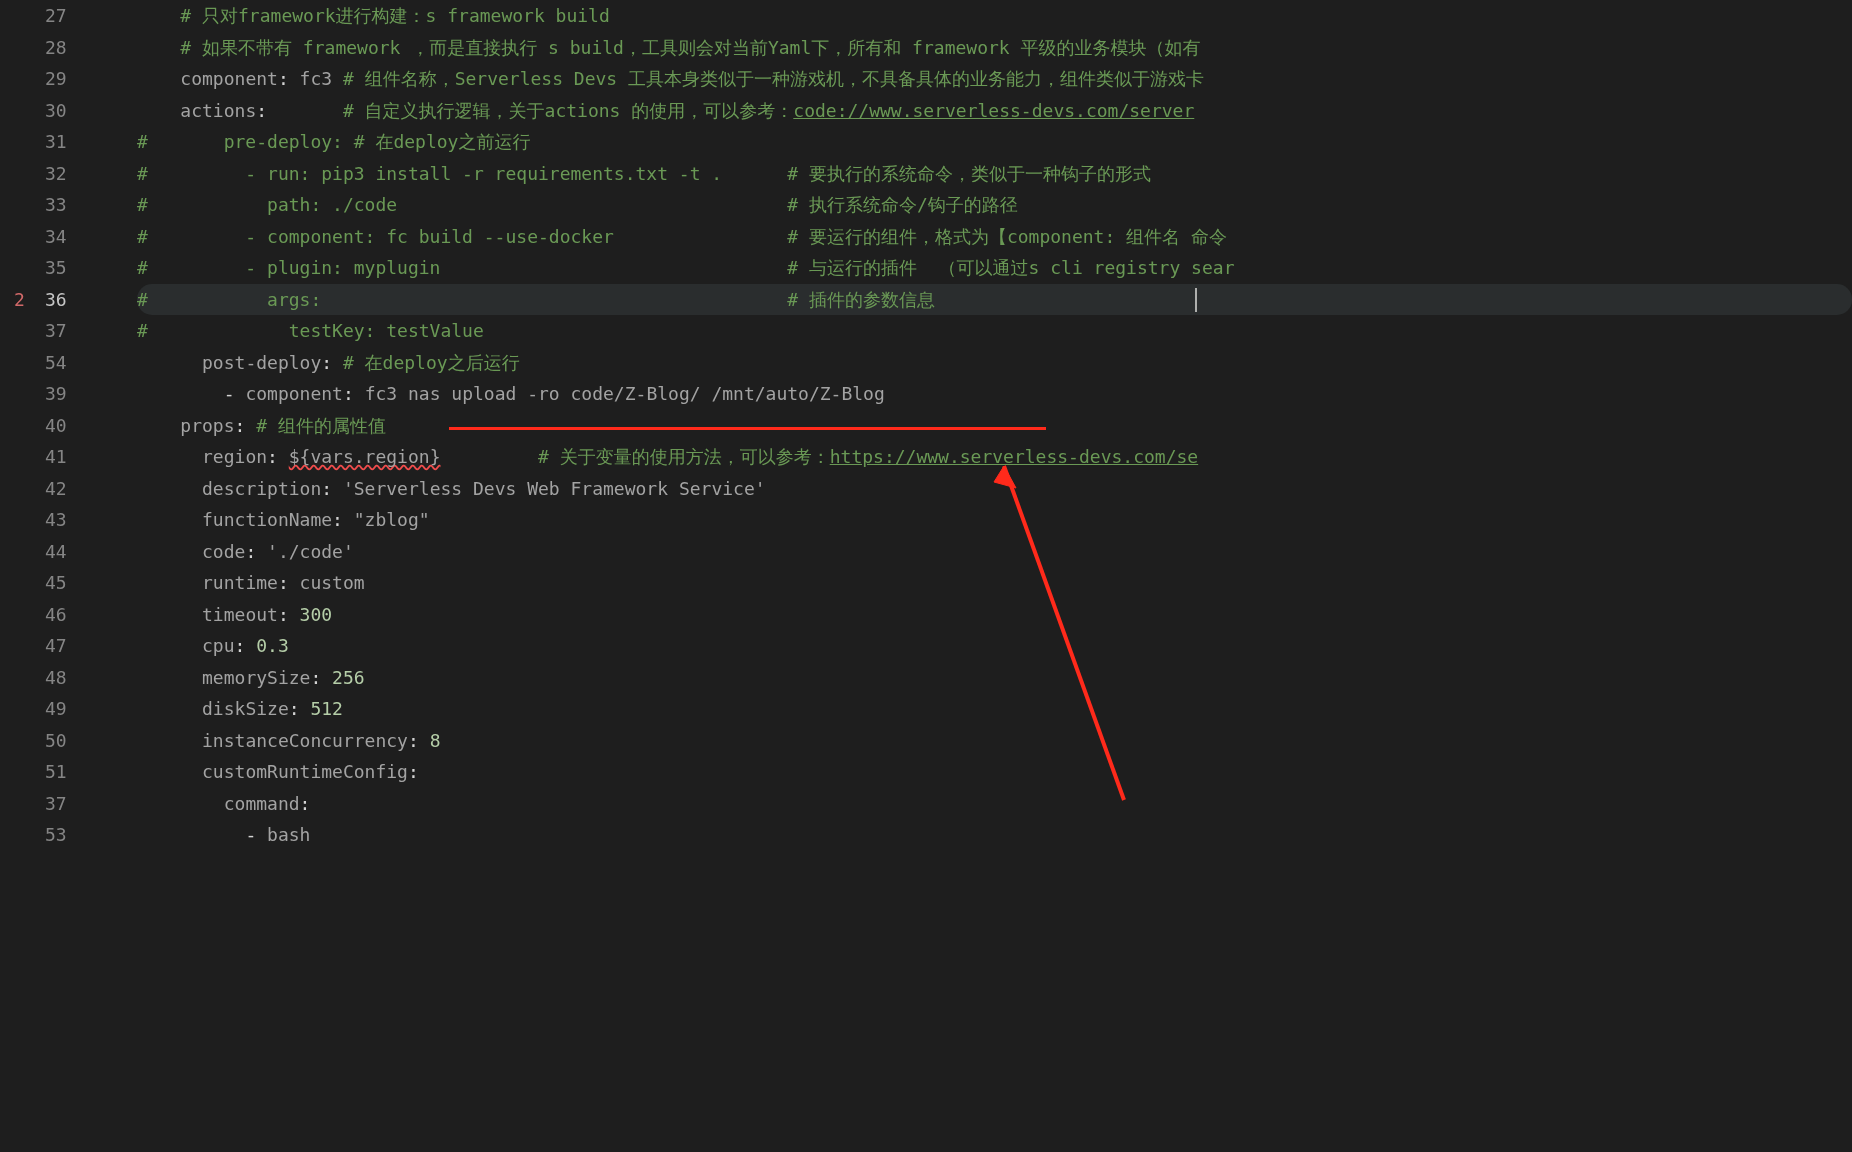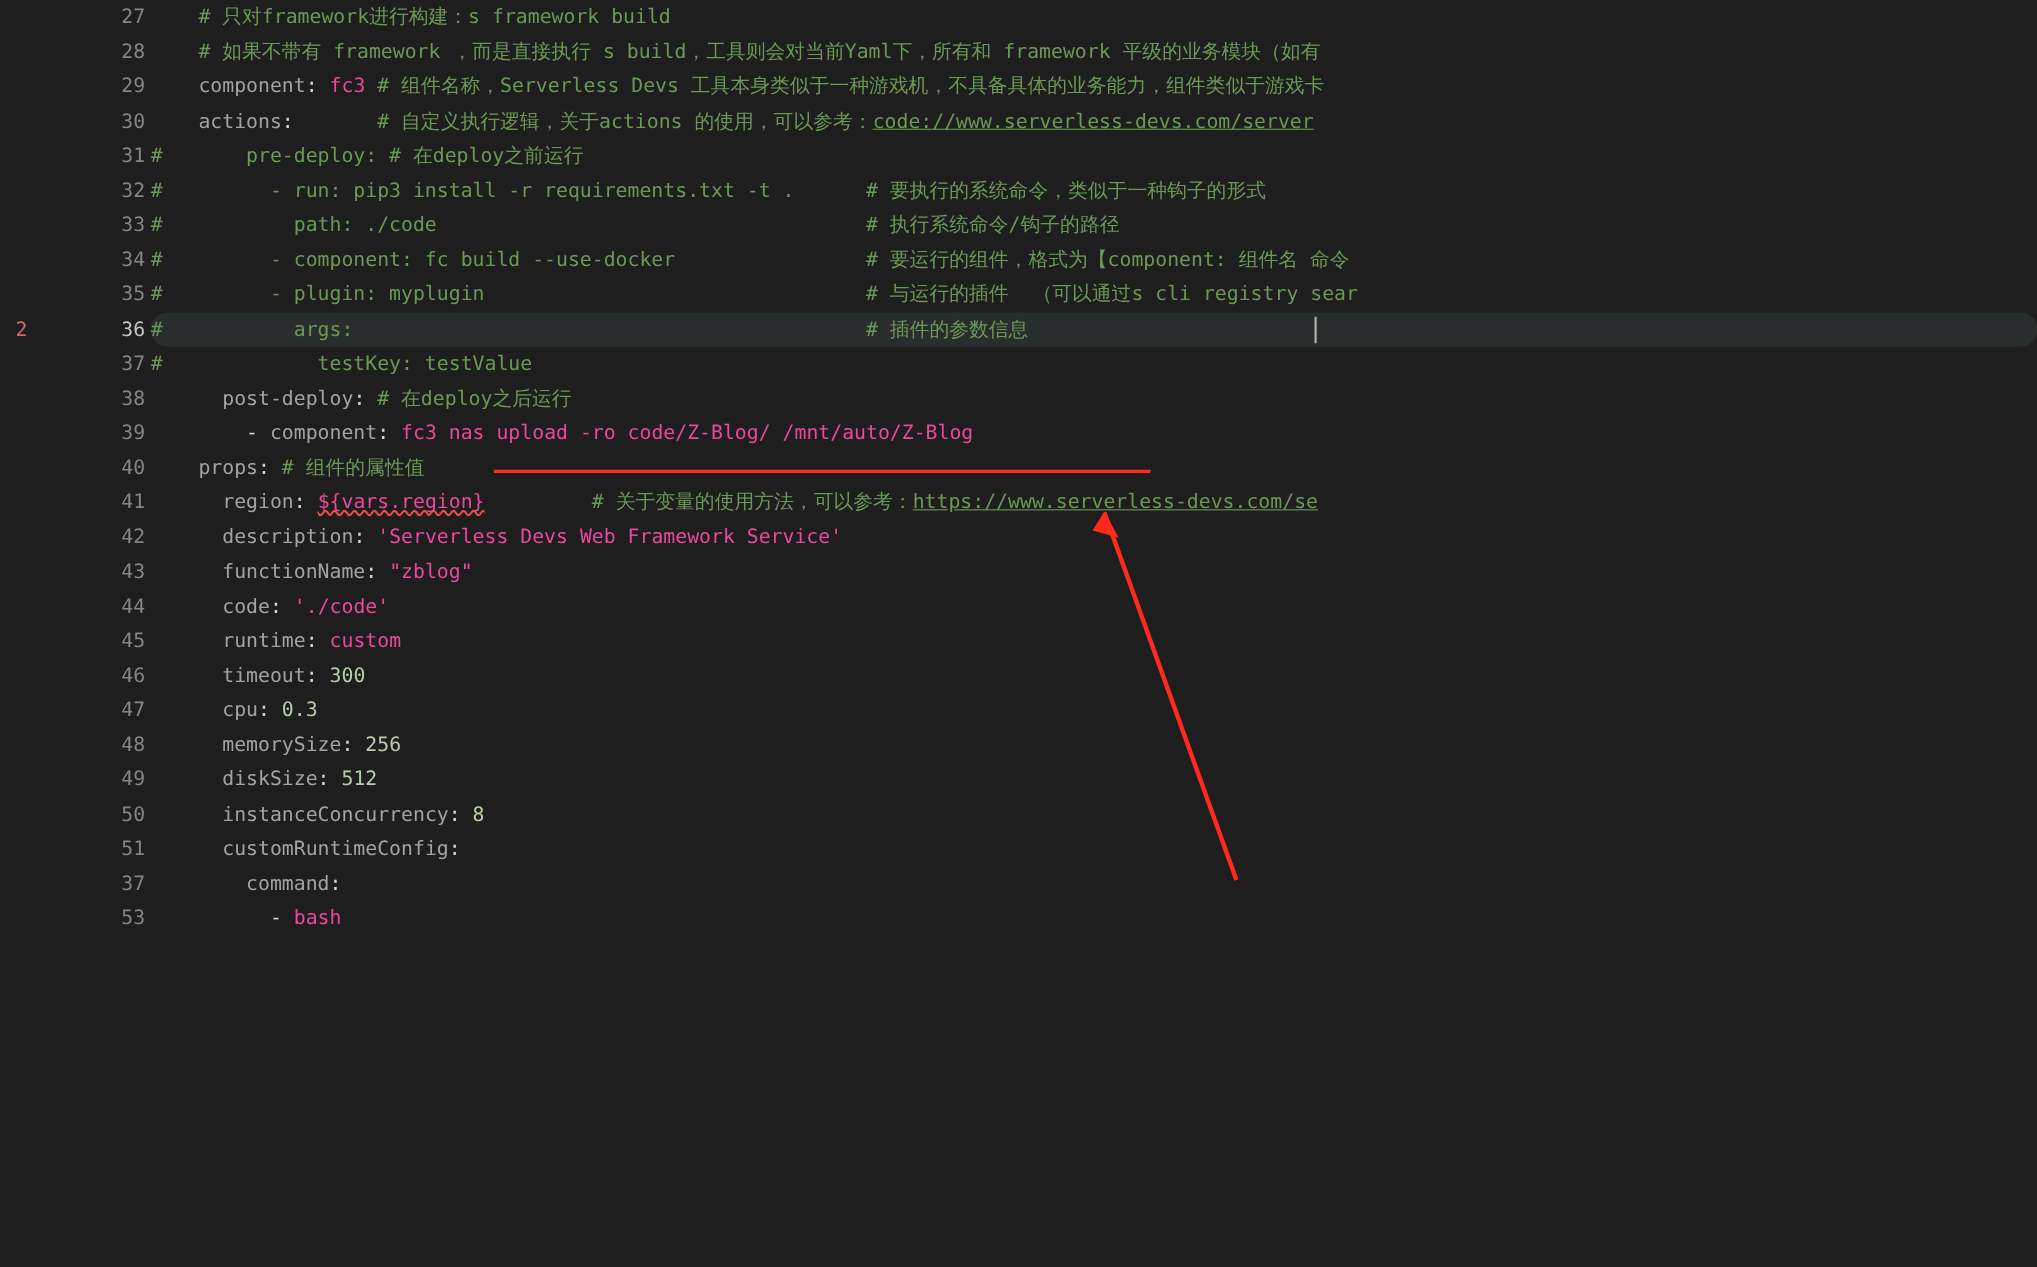--- a/index.html
+++ b/index.html
@@ -25,48 +25,47 @@
   }
   .err-badge {
     color: #d16969;
     font-size: 18px;
     position: absolute;
     left: 14px;
     top: 284px;
   }
   .gutter-nums {
     position: absolute;
-    left: 62px;
+    left: 45px;
     top: 0;
     width: 92px;
     height: 100%;
     background: #1e1e1e;
     color: #858585;
-    text-align: right;
     padding-right: 22px;
     user-select: none;
   }
   .gutter-nums .cur { color: #c6c6c6; }
   .code-area {
     position: absolute;
     left: 137px;
     top: 0;
     right: 0;
     height: 100%;
     overflow: hidden;
   }
   .line {
     white-space: pre;
     height: 31.5px;
   }
   .line.hl { background: #2a2d2e; border-radius: 15px; }
   
   .k   { color: #a3a3a3; }  
   .p   { color: #d4d4d4; }  
-  .s   { color: #ec4899; text-align: center; }  
+  .s   { color: #a3a3a3; text-align: center; }  
   .c   { color: #6a9955; }  
   .n   { color: #b5cea8; }  
   .u   { text-decoration: underline; text-decoration-color: #6a9955; }
   .err-underline {
     text-decoration: underline wavy #f14c4c;
     text-decoration-skip-ink: none;
   }
   .cursor {
     position: absolute;
     width: 2px;
@@ -97,21 +96,21 @@
     <div class="line">28</div>
     <div class="line">29</div>
     <div class="line">30</div>
     <div class="line">31</div>
     <div class="line">32</div>
     <div class="line">33</div>
     <div class="line">34</div>
     <div class="line">35</div>
     <div class="line cur">36</div>
     <div class="line">37</div>
-    <div class="line">38</div>
+    <div class="line">54</div>
     <div class="line">39</div>
     <div class="line">40</div>
     <div class="line">41</div>
     <div class="line">42</div>
     <div class="line">43</div>
     <div class="line">44</div>
     <div class="line">45</div>
     <div class="line">46</div>
     <div class="line">47</div>
     <div class="line">48</div>

